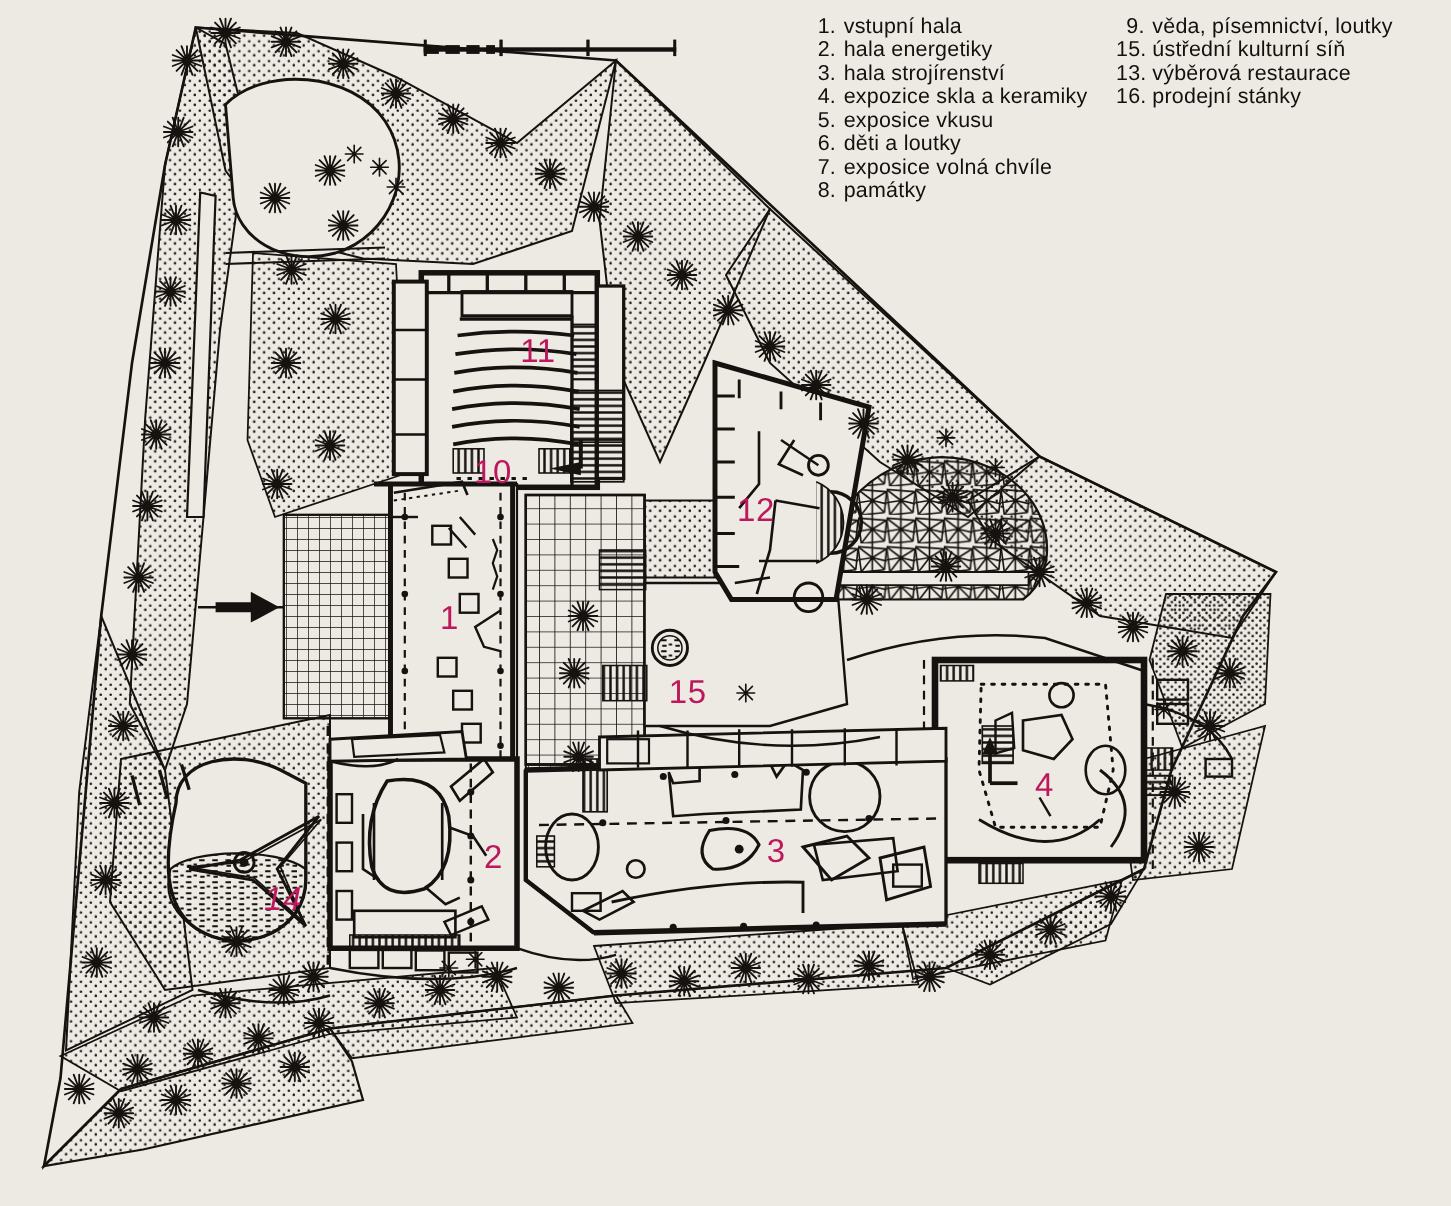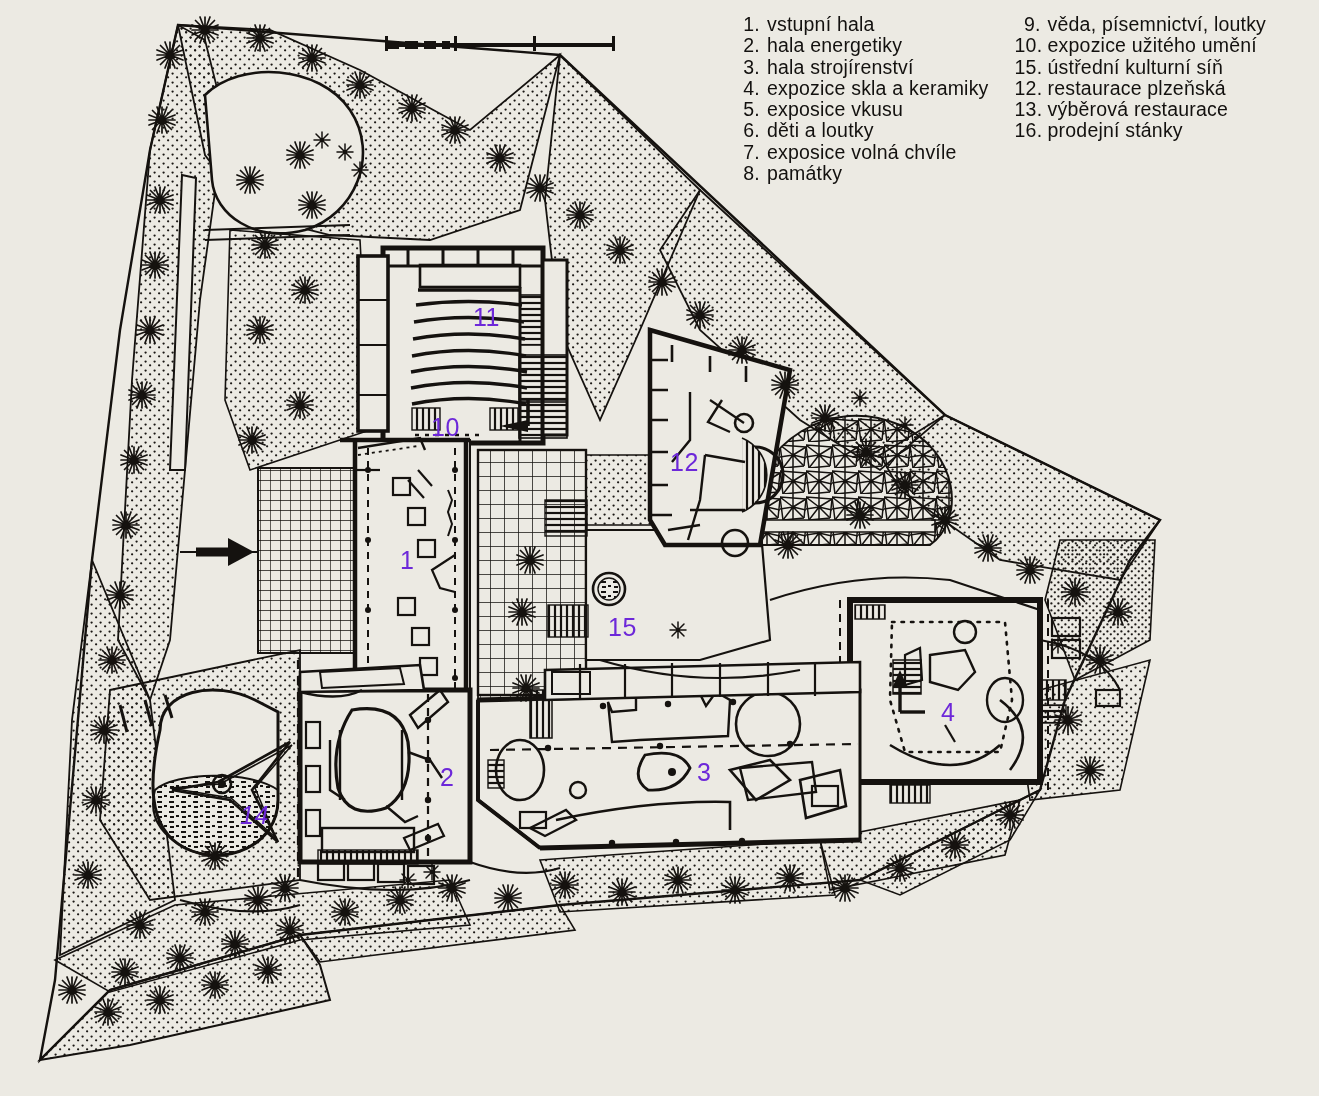--- a/index.html
+++ b/index.html
@@ -43,23 +43,23 @@
 
   
   .scalebar{position:absolute;left:385px;top:34px;}
 
   
   #map{position:absolute;left:0;top:0;}
 
   
   .maplabel{
     position:absolute;
-    font-size:25px;
+    font-size:30px;
     font-family:"Liberation Sans", sans-serif;
-    color:#6d28d9;
+    color:#be185d;
     font-weight:400;
     line-height:1;
     letter-spacing:.5px;
   }
 </style>
 </head>
 <body>
 
 <div id="page">
 
@@ -98,30 +98,22 @@
         <span class="legend-label">památky</span>
       </div>
     </div>
 
     <div class="legend-col col-b">
       <div class="legend-row">
         <span class="legend-num">9.</span>
         <span class="legend-label">věda, písemnictví, loutky</span>
       </div>
       <div class="legend-row">
-        <span class="legend-num">10.</span>
-        <span class="legend-label">expozice užitého umění</span>
-      </div>
-      <div class="legend-row">
         <span class="legend-num">15.</span>
         <span class="legend-label">ústřední kulturní síň</span>
-      </div>
-      <div class="legend-row">
-        <span class="legend-num">12.</span>
-        <span class="legend-label">restaurace plzeňská</span>
       </div>
       <div class="legend-row">
         <span class="legend-num">13.</span>
         <span class="legend-label">výběrová restaurace</span>
       </div>
       <div class="legend-row">
         <span class="legend-num">16.</span>
         <span class="legend-label">prodejní stánky</span>
       </div>
     </div>

